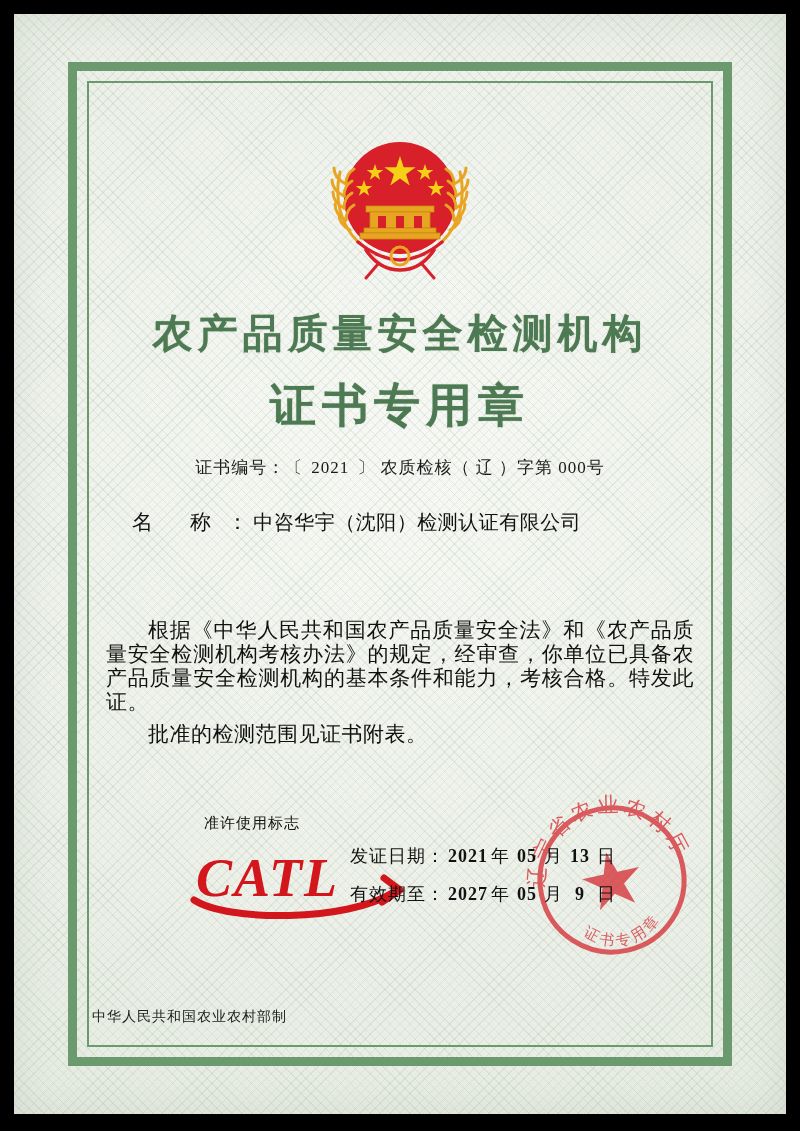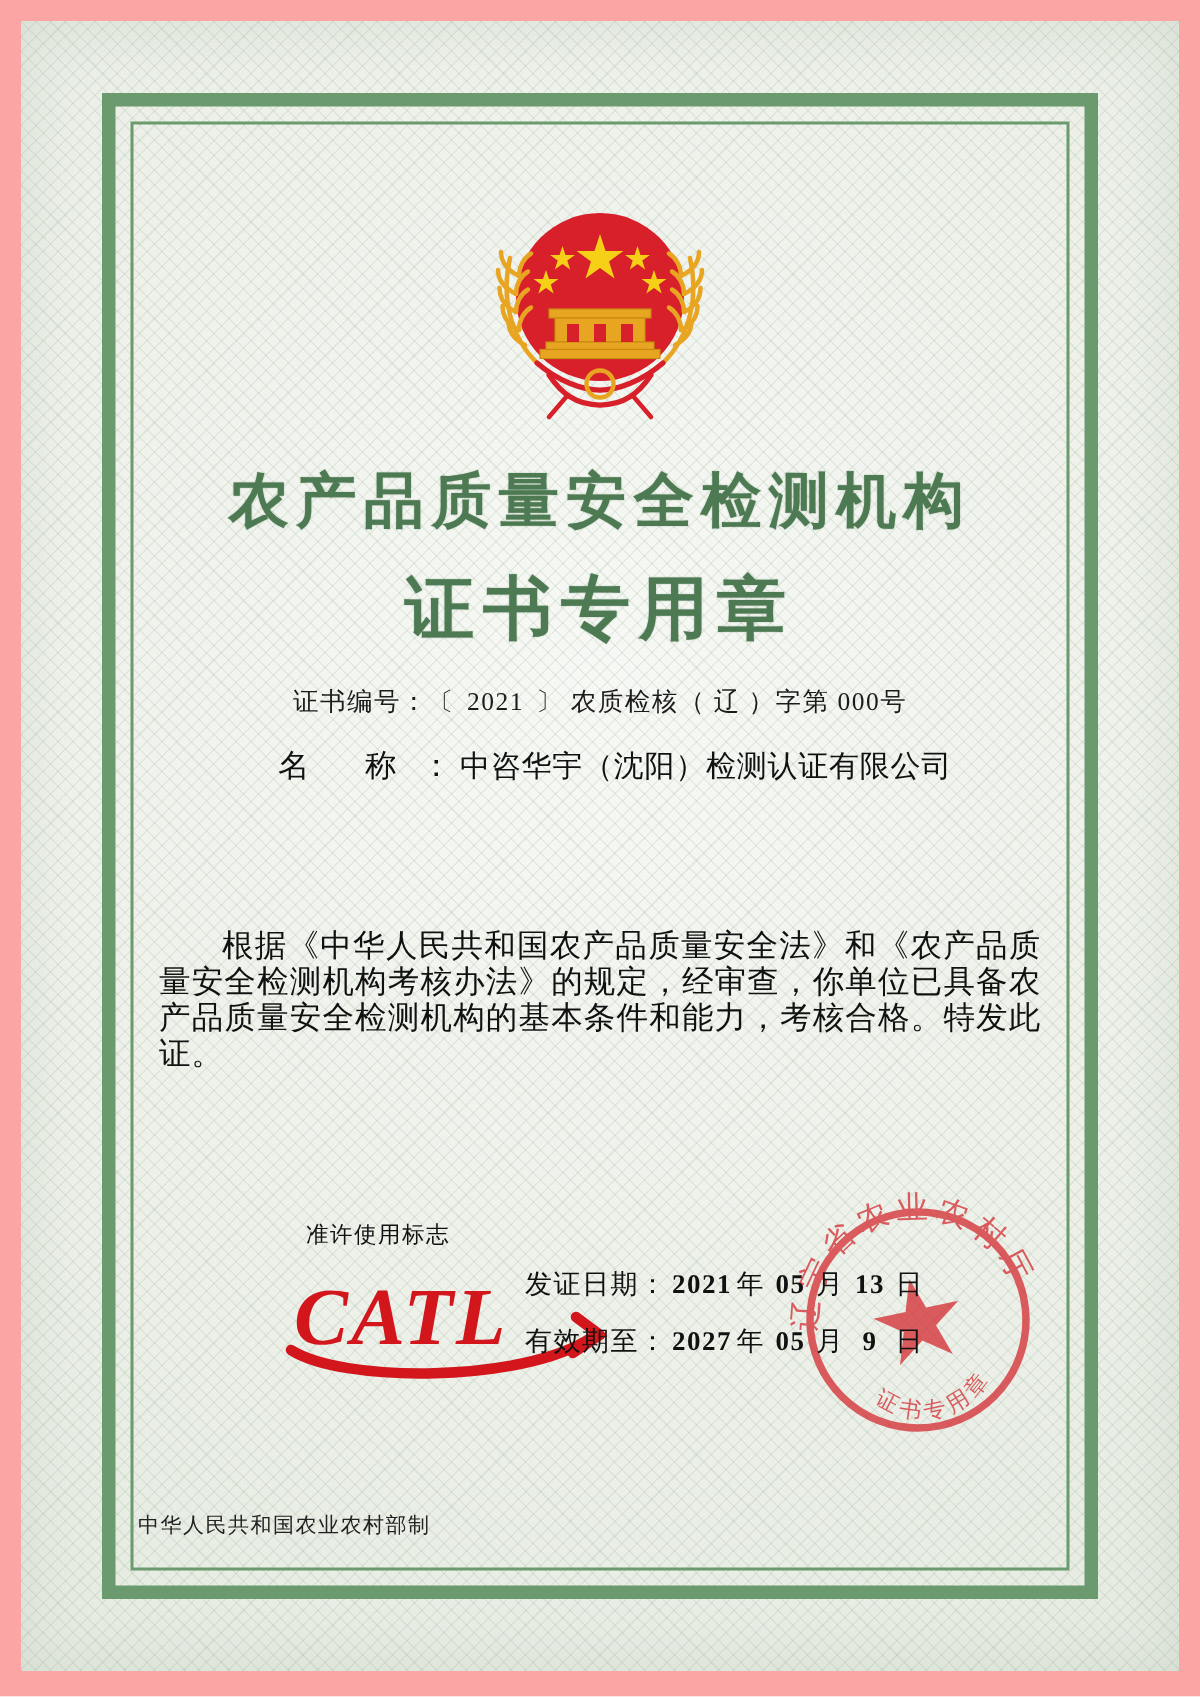--- a/index.html
+++ b/index.html
@@ -11,21 +11,21 @@
     width: 800px;
     height: 1131px;
     font-family: "Liberation Serif", serif;
     overflow: hidden;
   }
 
   .page {
     position: relative;
     width: 800px;
     height: 1131px;
-    background: #fca5a5;
+    background: #000000;
   }
 
   
   .certificate {
     position: absolute;
     left: 14px;
     top: 14px;
     width: 772px;
     height: 1100px;
     background-color: #eef1ea;
@@ -133,21 +133,21 @@
   }
   .field .flabel {
     display: inline-block;
     letter-spacing: 8px;
     margin-right: 8px;
   }
   .field .fvalue {
     font-size: 20px;
     letter-spacing: 0.5px;
   }
-  #field-name { top: 412px; text-align: center; }
+  #field-name { top: 424px; }
   #field-addr { top: 488px; }
 
   
   .body-block {
     position: absolute;
     left: 14px;
     right: 14px;
     top: 534px;
     font-size: 21px;
     line-height: 24px;
@@ -318,20 +318,21 @@
       </div>
 
       <div class="field" id="field-name">
         <span class="flabel">名　称</span><span>：</span>
         <span class="fvalue">中咨华宇（沈阳）检测认证有限公司</span>
       </div>
 
 
       <div class="body-block">
         <p class="para">根据《中华人民共和国农产品质量安全法》和《农产品质量安全检测机构考核办法》的规定，经审查，你单位已具备农产品质量安全检测机构的基本条件和能力，考核合格。特发此证。</p>
+        <p class="para">批准的检测范围见证书附表。</p>
       </div>
 
       <div class="mark-label">准许使用标志</div>
 
       <div class="catl-logo">
         <svg viewBox="0 0 220 86" width="220" height="86" aria-hidden="true">
           <text x="8" y="56" font-family="Liberation Serif, serif" font-size="54" font-style="italic" font-weight="bold" fill="#d2161c" letter-spacing="2">CATL</text>
           <path d="M6,60 C40,82 160,82 206,52" stroke="#d2161c" stroke-width="7" fill="none" stroke-linecap="round"></path>
           <path d="M196,38 L212,50 L194,62" stroke="#d2161c" stroke-width="7" fill="none" stroke-linecap="round" stroke-linejoin="round"></path>
         </svg>

